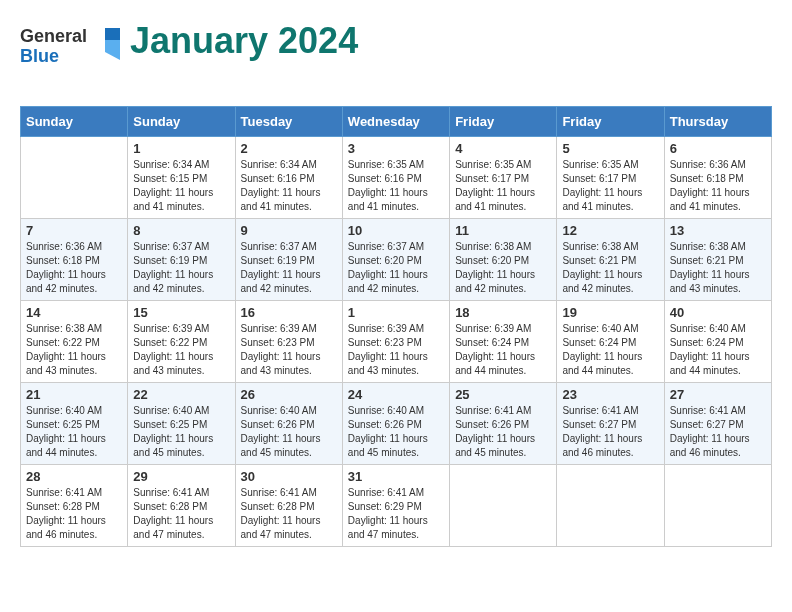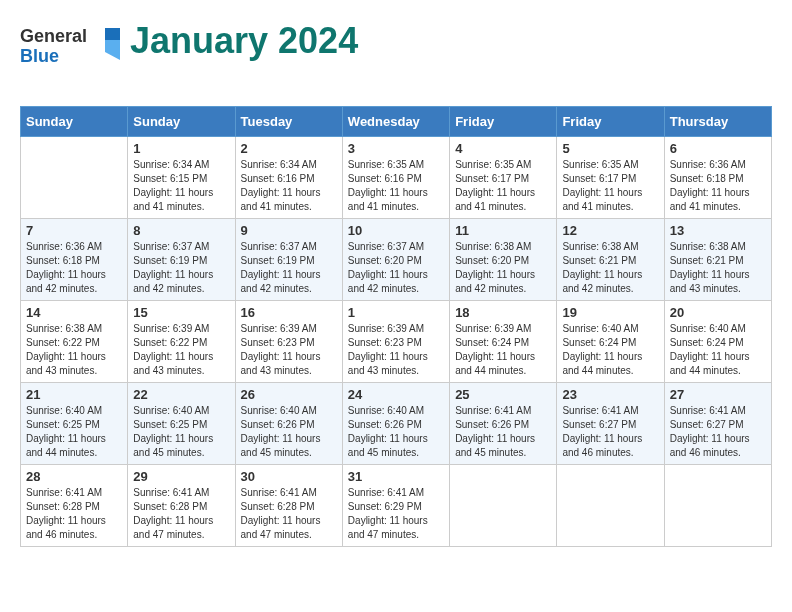--- a/index.html
+++ b/index.html
@@ -177,21 +177,21 @@
         </td>
         <td>
           <span class="day-number">18</span>
           <div class="day-info">Sunrise: 6:39 AM<br>Sunset: 6:24 PM<br>Daylight: 11 hours and 44 minutes.</div>
         </td>
         <td>
           <span class="day-number">19</span>
           <div class="day-info">Sunrise: 6:40 AM<br>Sunset: 6:24 PM<br>Daylight: 11 hours and 44 minutes.</div>
         </td>
         <td>
-          <span class="day-number">20</span>
+          <span class="day-number">40</span>
           <div class="day-info">Sunrise: 6:40 AM<br>Sunset: 6:24 PM<br>Daylight: 11 hours and 44 minutes.</div>
         </td>
       </tr>
       <tr>
         <td>
           <span class="day-number">21</span>
           <div class="day-info">Sunrise: 6:40 AM<br>Sunset: 6:25 PM<br>Daylight: 11 hours and 44 minutes.</div>
         </td>
         <td>
           <span class="day-number">22</span>

